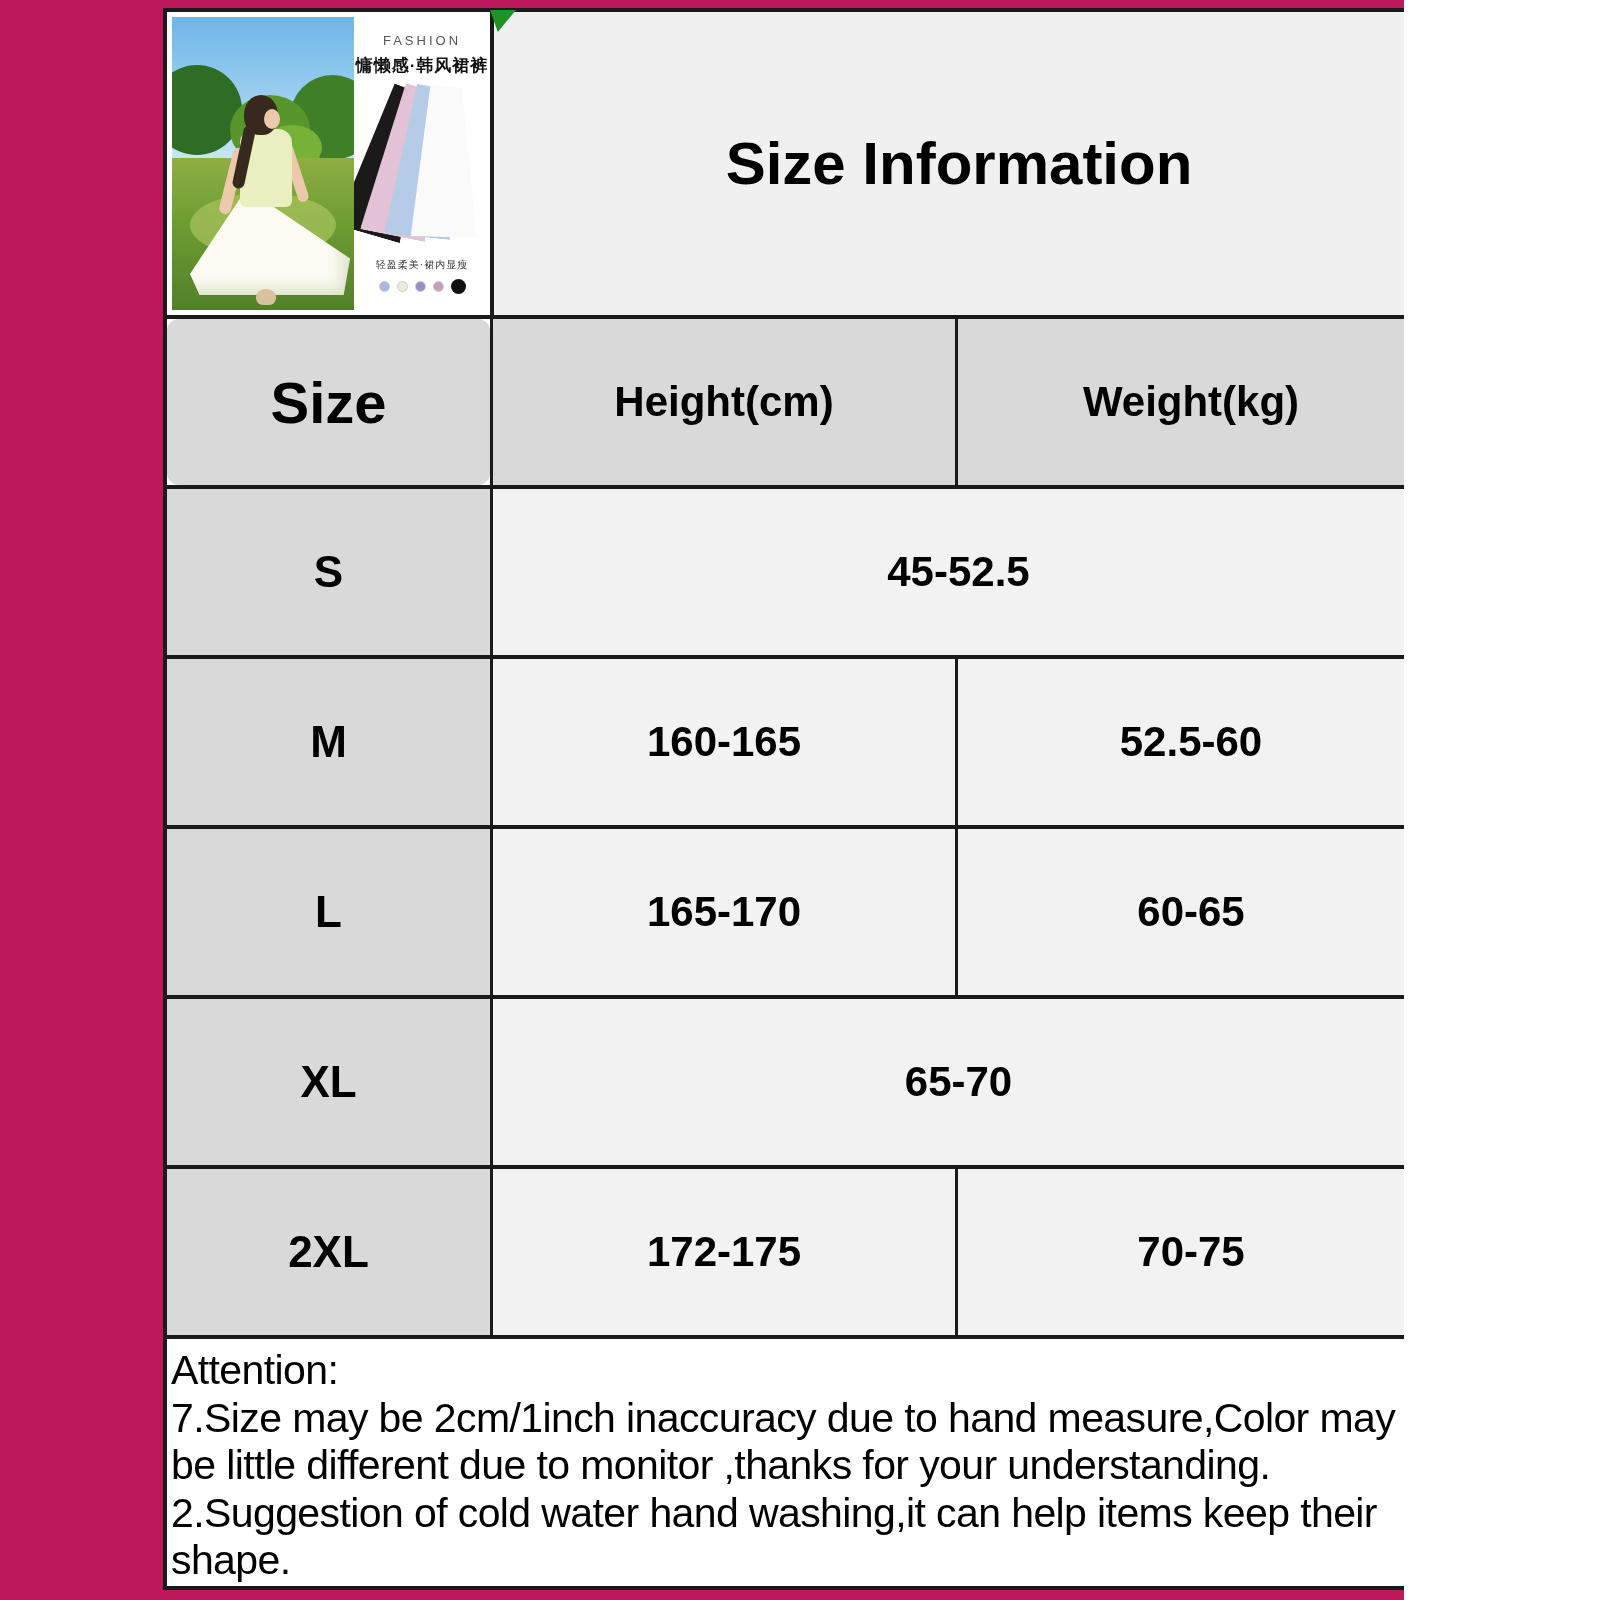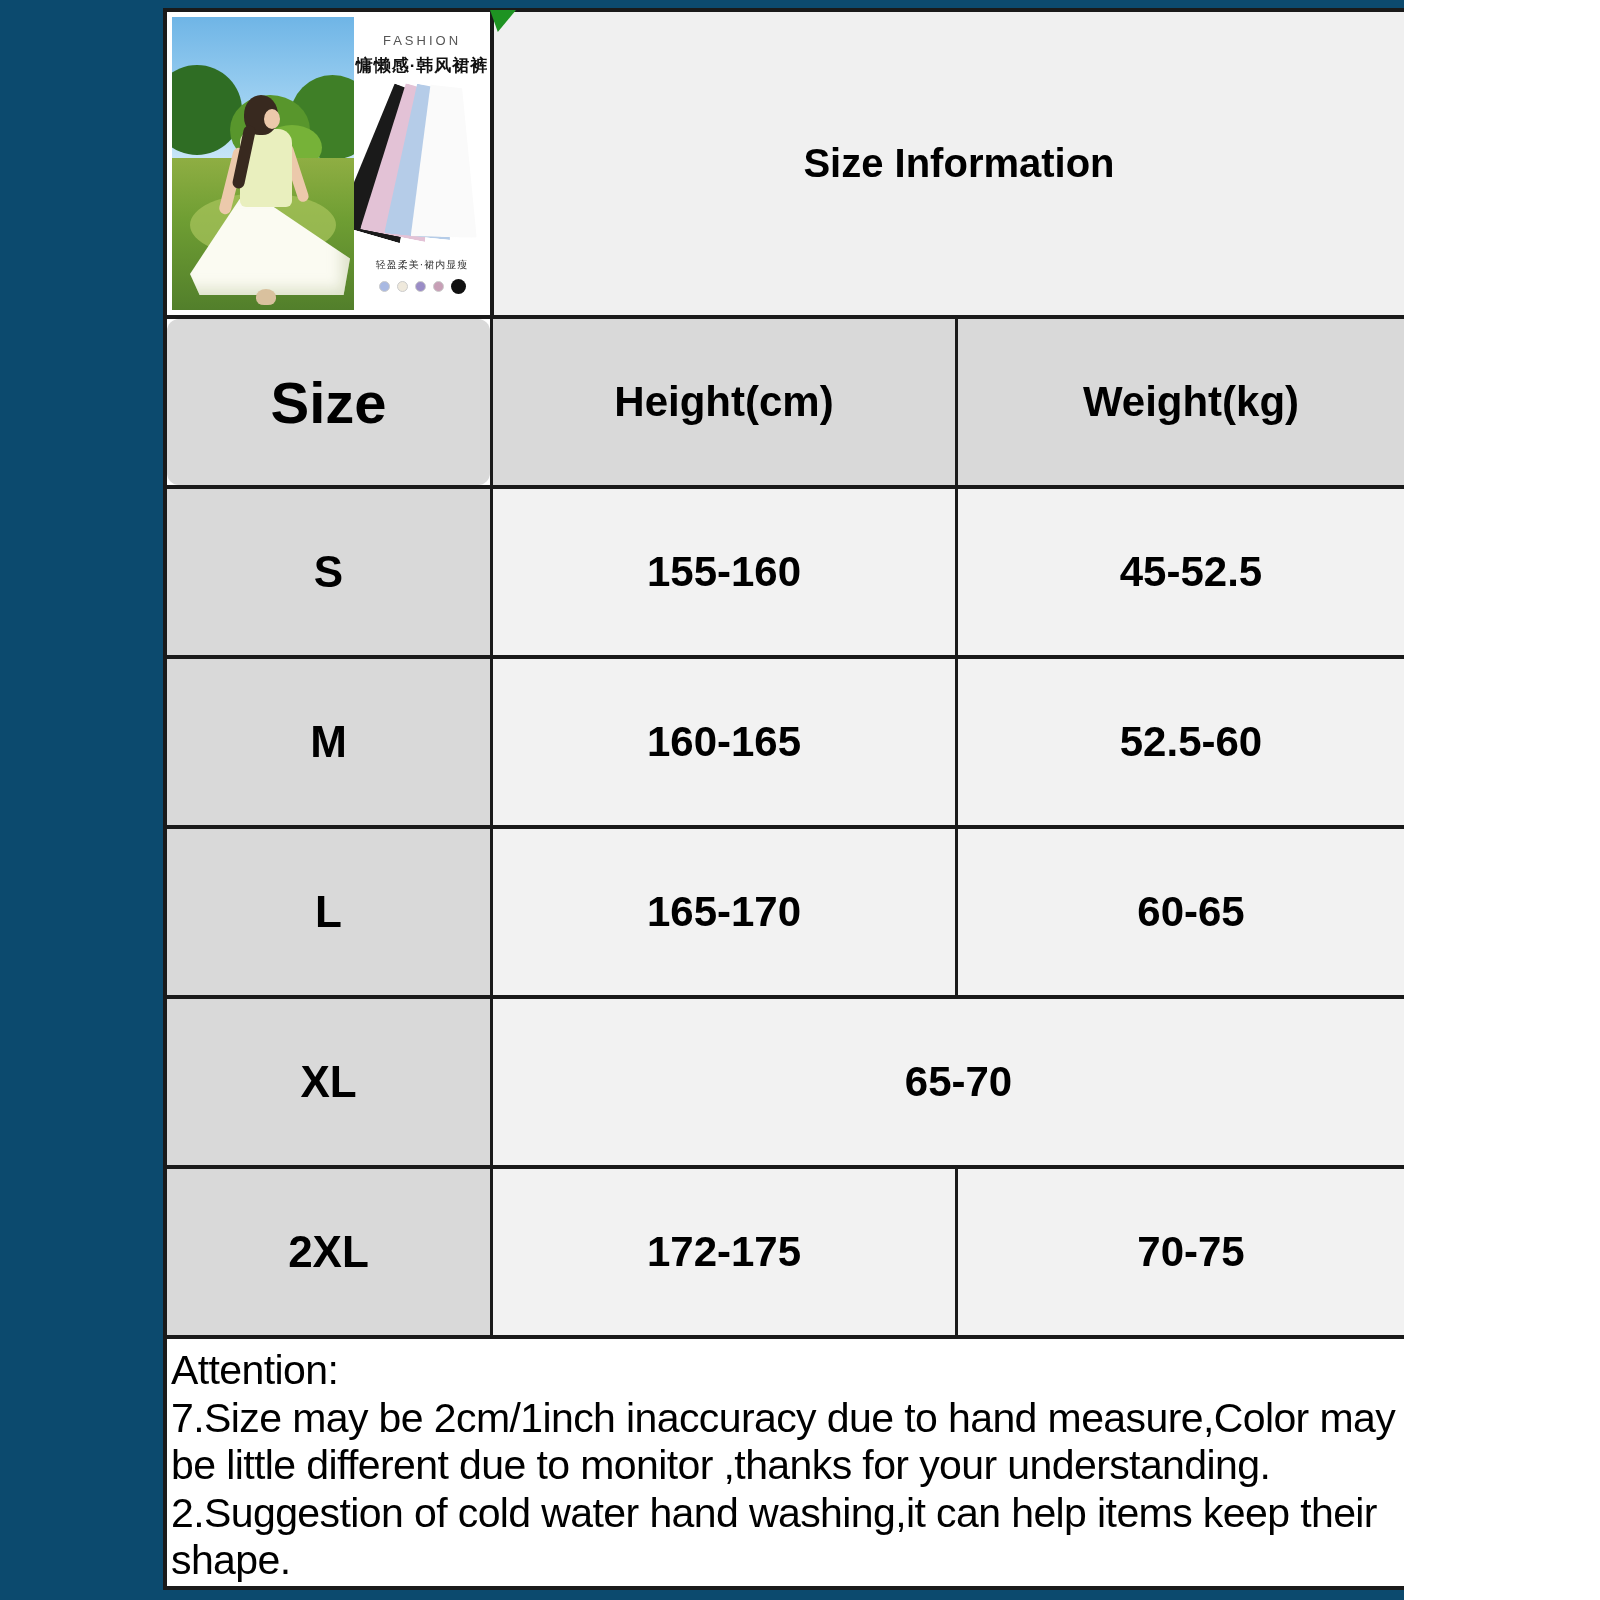--- a/index.html
+++ b/index.html
@@ -1,17 +1,17 @@
 <!DOCTYPE html>
 <html><head>
 <meta charset="utf-8">
 <style>
   * { margin:0; padding:0; box-sizing:border-box; }
   html,body { width:1600px; height:1600px; background:#ffffff; font-family:"Liberation Sans","DejaVu Sans",sans-serif; color:#111; }
-  .canvas { position:relative; width:1404px; height:1600px; background:#0c4a6e; overflow:hidden; }
+  .canvas { position:relative; width:1404px; height:1600px; background:#be185d; overflow:hidden; }
 
   
   .sheet { position:absolute; left:163px; top:8px; width:1265px; height:1582px;
            border:4px solid #1a1a1a; background:#fff; display:flex; flex-direction:column; }
 
   
   .top-row { height:303px; display:flex; flex-shrink:0; background:#fff; }
   .image-cell { width:323px; flex-shrink:0; display:flex; background:#fff; padding:5px 0 5px 5px; }
 
   
@@ -49,21 +49,21 @@
   .sk2 { left:32px;  transform:rotate(6deg); }
   .sk3 { left:52px;  transform:rotate(1deg); filter:drop-shadow(-2px 0 2px rgba(0,0,0,.25)); }
   .subtitle-cn { position:absolute; left:0; bottom:38px; width:100%; font-size:10px; color:#333; letter-spacing:1px; }
   .dots { position:absolute; left:0; bottom:16px; width:100%; display:flex; justify-content:center; align-items:center; gap:7px; }
   .dot { width:11px; height:11px; border-radius:50%; border:1px solid #ccc; }
   .dot.big { width:15px; height:15px; border:none; }
 
   
   .header-cell { flex:1; position:relative; background:#f0f0f0; border-left:4px solid #1a1a1a;
                  display:flex; align-items:center; justify-content:center; }
-  .page-title { font-size:40px; font-weight:bold; color:#000; }
+  .page-title { font-size:60px; font-weight:bold; color:#000; }
   .green-flag { position:absolute; left:-4px; top:-2px; width:26px; height:22px; background:#1e9322;
                 clip-path:polygon(0 0,100% 0,30% 100%); }
 
   
   .trow { display:flex; height:170px; border-top:4px solid #1a1a1a; flex-shrink:0; }
   .cell { display:flex; align-items:center; justify-content:center; font-weight:bold; color:#000; }
   .c0 { width:323px; flex-shrink:0; background:#d9d9d9; }
   .c1 { width:465px; flex-shrink:0; border-left:3px solid #1a1a1a; }
   .c2 { flex:1; border-left:3px solid #1a1a1a; }
   .trow.head .c0 { font-size:58px;border-radius:12px; }
@@ -131,21 +131,20 @@
     </div>
 
     <div class="trow head">
       <div class="cell c0">Size</div>
       <div class="cell c1">Height(cm)</div>
       <div class="cell c2">Weight(kg)</div>
     </div>
 
     <div class="trow data">
       <div class="cell c0">S</div>
-      <div class="cell c1">155-160</div>
       <div class="cell c2">45-52.5</div>
     </div>
     <div class="trow data">
       <div class="cell c0">M</div>
       <div class="cell c1">160-165</div>
       <div class="cell c2">52.5-60</div>
     </div>
     <div class="trow data">
       <div class="cell c0">L</div>
       <div class="cell c1">165-170</div>

